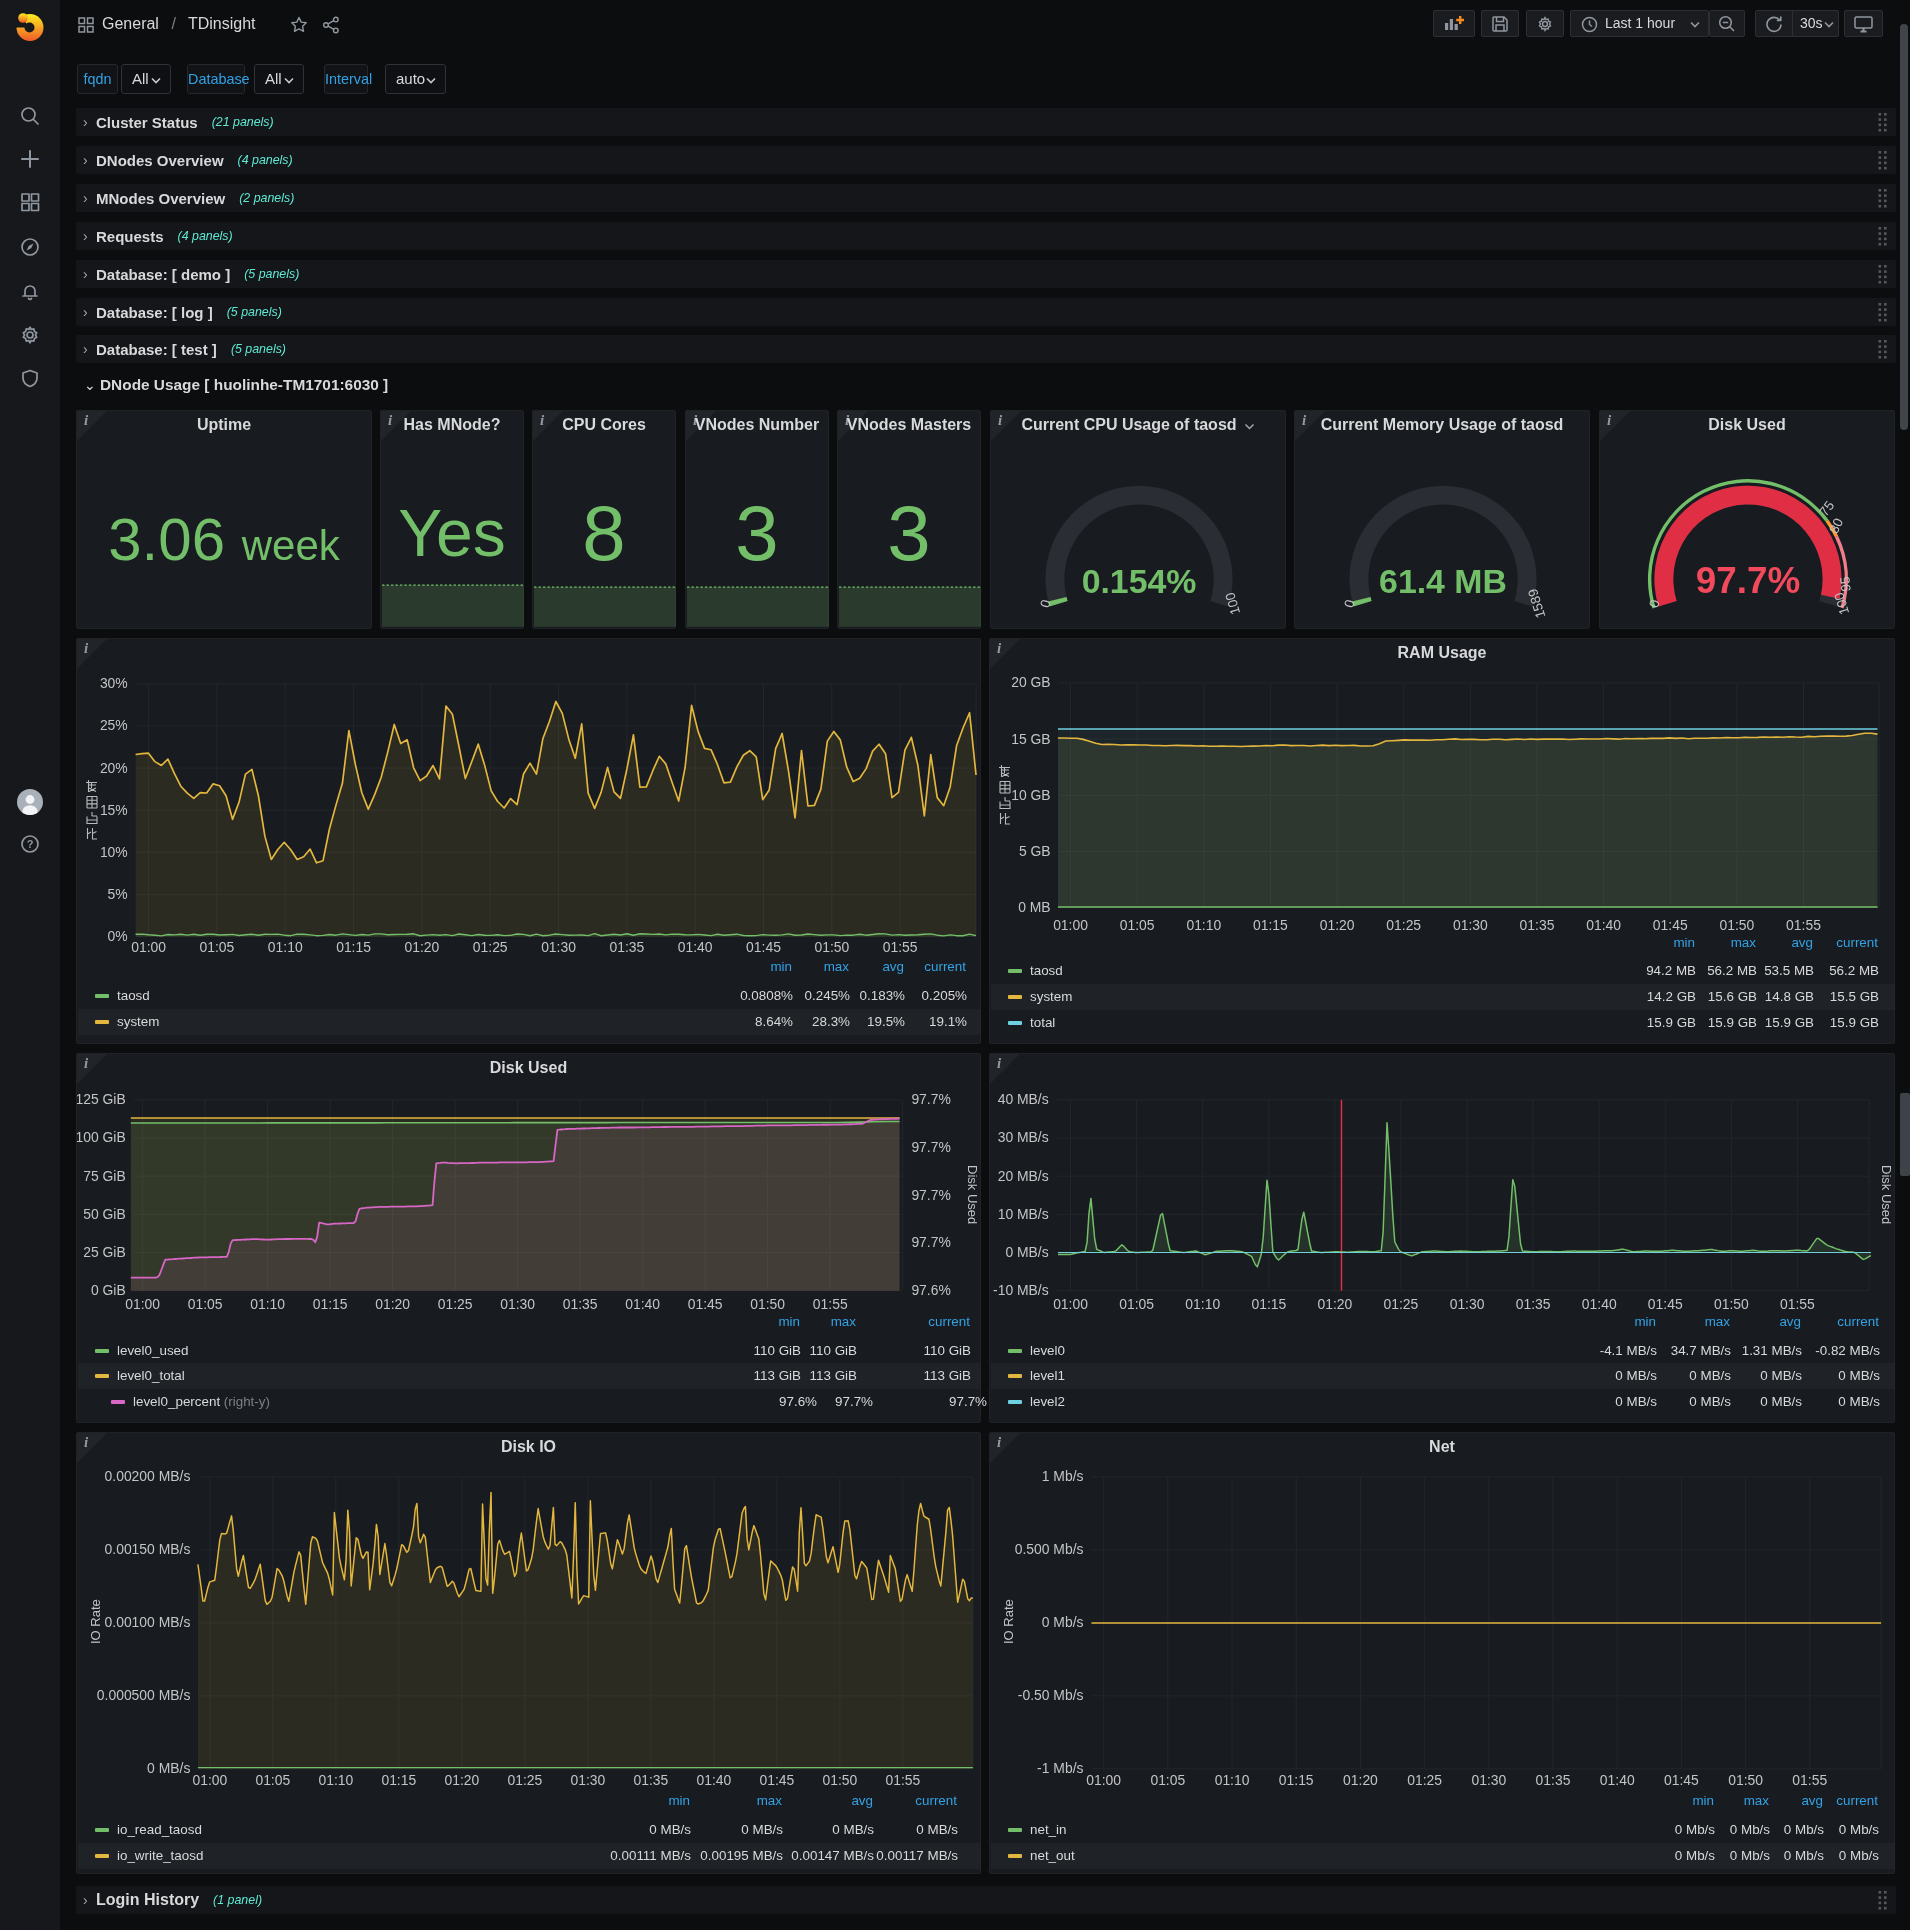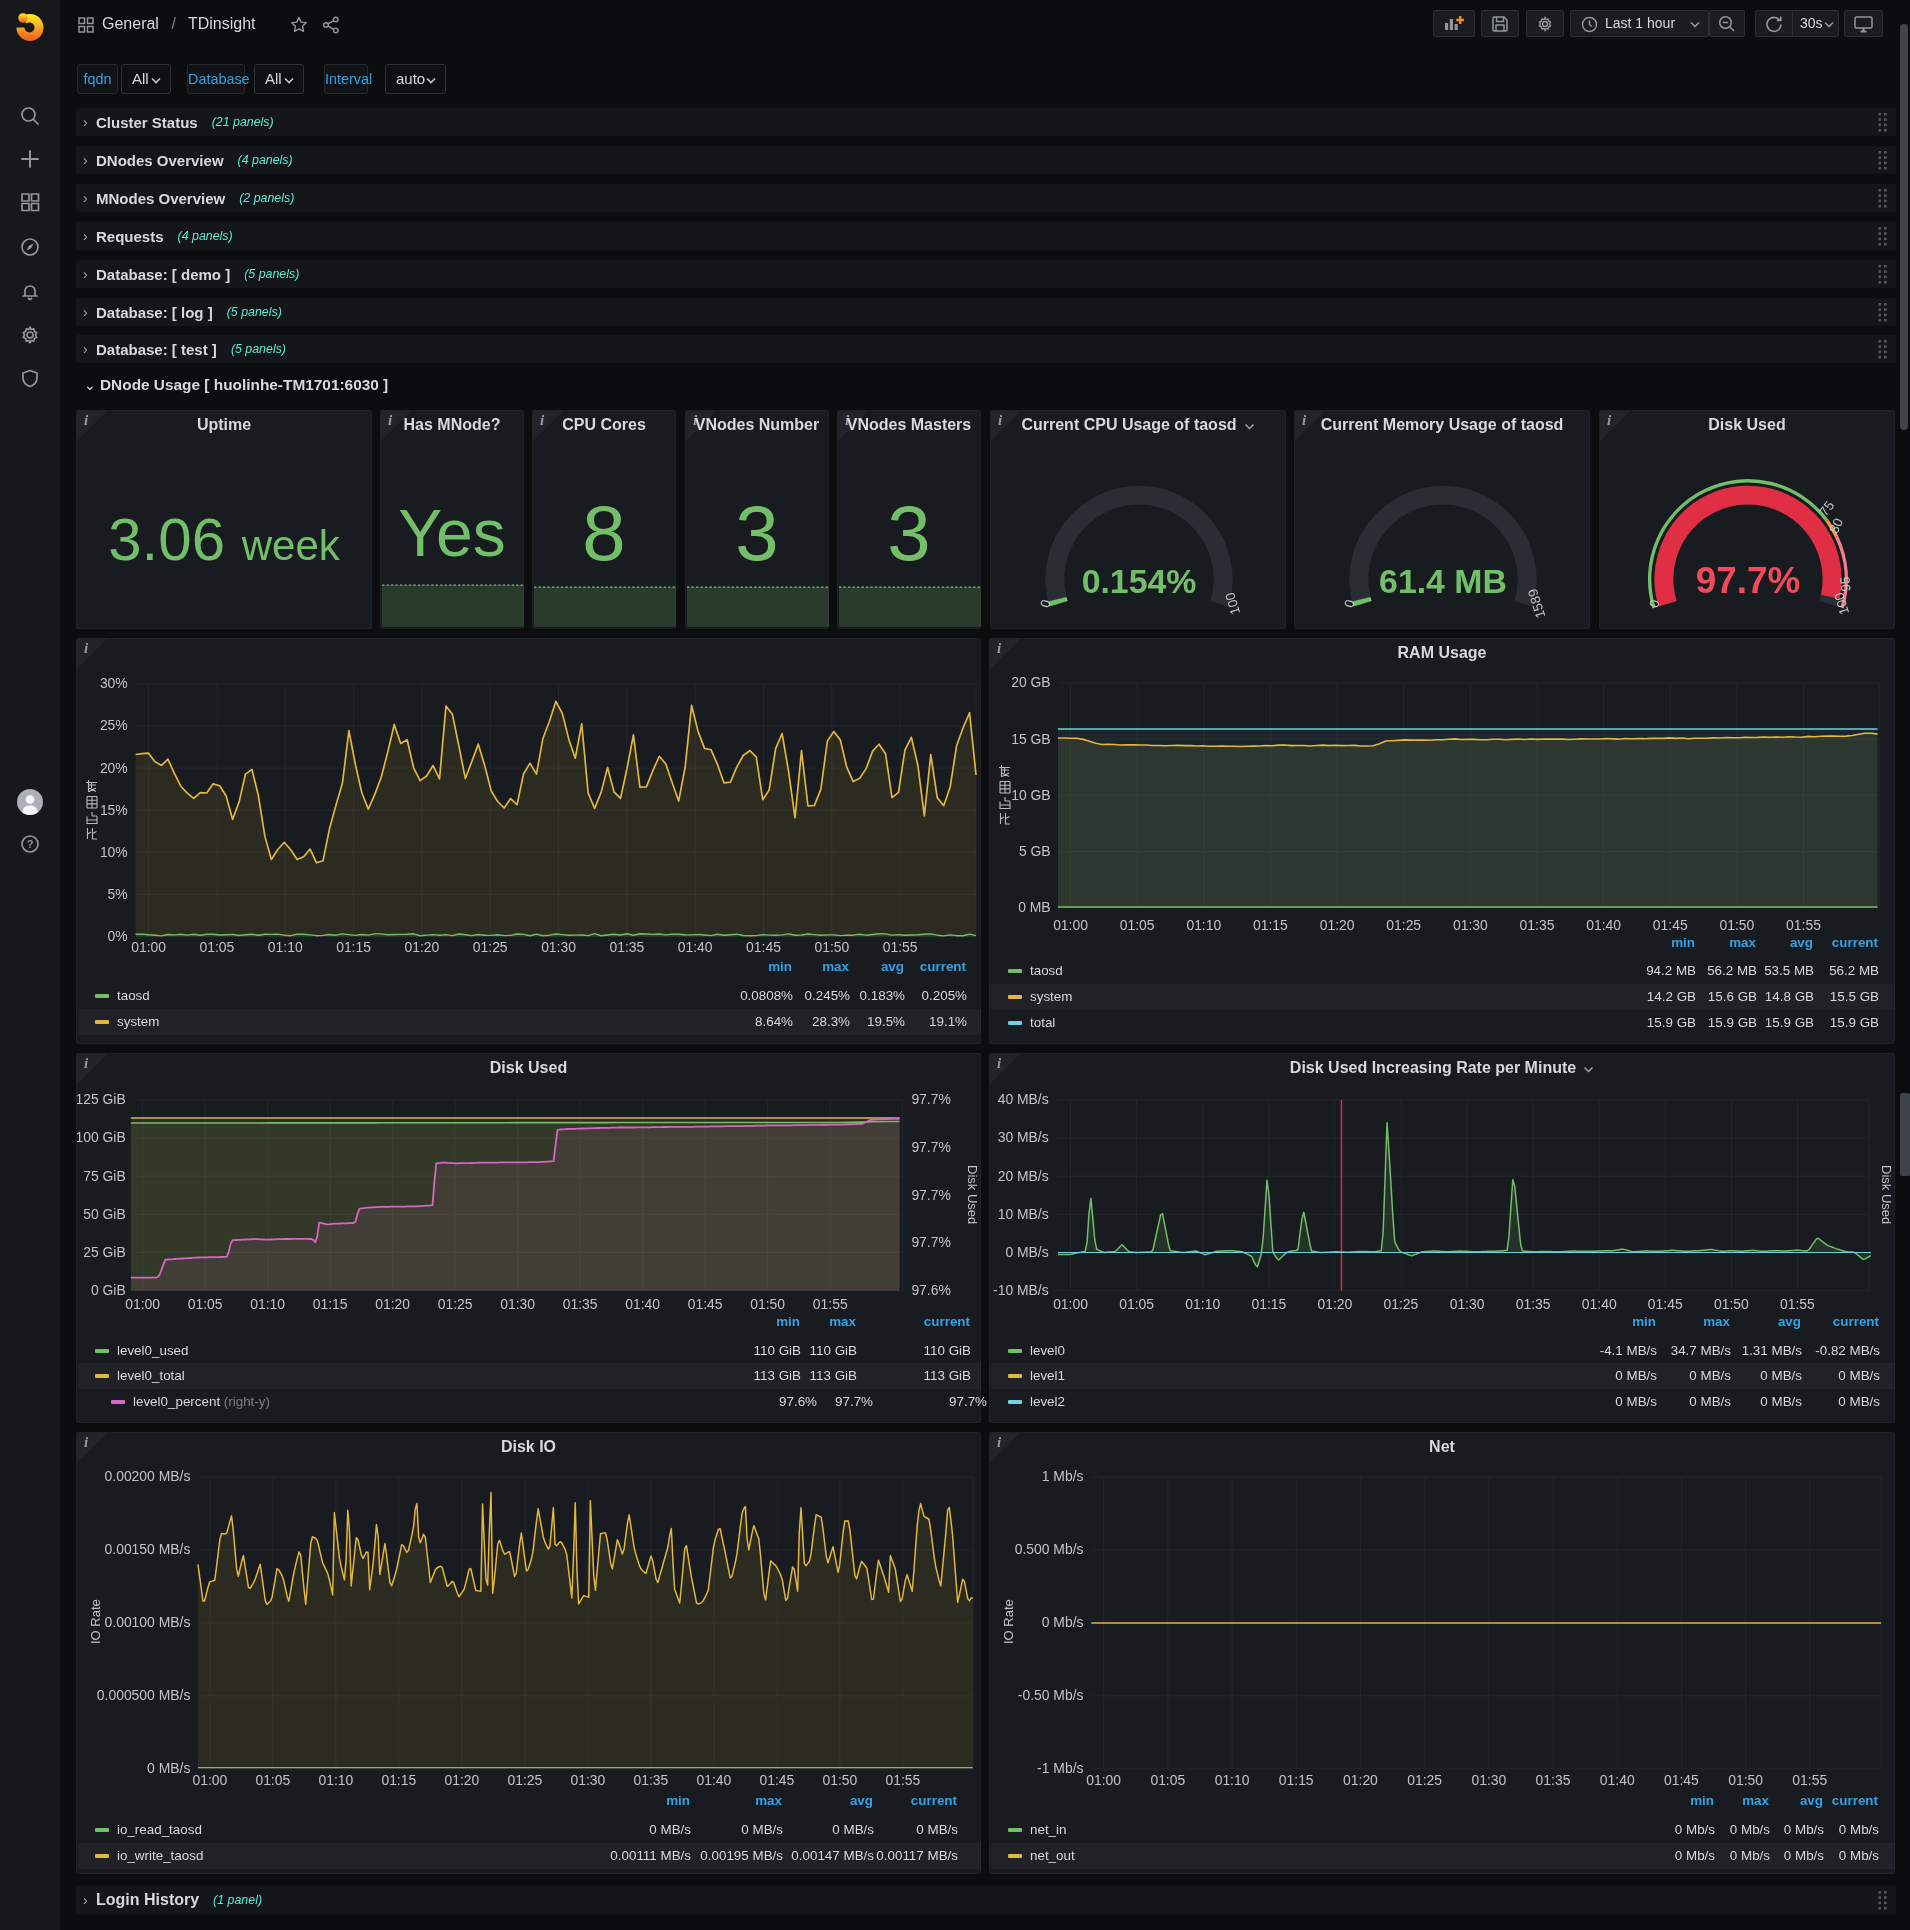--- a/index.html
+++ b/index.html
@@ -7,21 +7,21 @@
 .ptitle{position:absolute;top:2px;left:0;right:0;text-align:center;font-size:16px;font-weight:700;color:#d8d9da;line-height:24px;white-space:nowrap}
 .rowbar{position:absolute;left:76px;width:1820px;height:28px;background:#141619;border-radius:2px;color:#d8d9da}
 .rowbar{display:flex;align-items:center}
 .rowbar .tt{font-size:15px;font-weight:700;color:#d8d9da}
 .rowbar .ch{width:13px;margin-left:7px;font-size:14px;color:#9fa7b3}
 .rowbar .ct{margin-left:14px;font-size:12.4px;font-style:italic;color:#5eead4}
 .legrow{position:absolute;height:26px;font-size:13.4px;color:#d8d9da}
 .legrow .sw{position:absolute;left:17px;top:11px;width:14px;height:4px;border-radius:1px}
 .legrow .nm{position:absolute;left:39px;top:5px;white-space:nowrap}
 .lcell{position:absolute;top:5px;text-align:right;width:109px}
-.lhead{position:absolute;height:22px;font-size:13.4px;font-weight:700;color:#33a2e5}
+.lhead{position:absolute;height:22px;font-size:13.4px;font-weight:400;color:#33a2e5}
 .infot{position:absolute;top:0;left:0;width:0;height:0;border-top:30px solid #212428;border-right:30px solid transparent}
 .infoi{position:absolute;top:1px;left:7px;font-family:"Liberation Serif",serif;font-style:italic;font-weight:700;font-size:15px;color:#969ba3}
 .vlabel{position:absolute;font-size:13px;color:#c3c4c6;writing-mode:vertical-rl;transform:rotate(180deg);white-space:nowrap}
 .vlabelr{position:absolute;font-size:13px;color:#c3c4c6;writing-mode:vertical-rl;white-space:nowrap}
 </style></head><body>
 
 <div class="abs" style="left:0;top:0;width:60px;height:1930px;background:#17181b"></div>
 <svg class="abs" style="left:12px;top:8px" width="36" height="36" viewBox="0 0 36 36">
 <defs>
       <linearGradient id="glogo" x1="0" y1="0" x2="0" y2="1">
@@ -647,23 +647,20 @@
       <span class="sw" style="background:#d766c5"></span>
       <span class="nm">level0_percent <span style="color:#7b8087">(right-y)</span></span>
       <span class="lcell" style="left:614px">97.6%</span>
       <span class="lcell" style="left:670px">97.7%</span>
       <span class="lcell" style="left:784px">97.7%</span>
     </div>
   </div>
 <div class="panel" style="left:989px;top:1053px;width:906px;height:370px">
     <div class="infot"></div>
     <div class="infoi">i</div>
-    <div class="ptitle">Disk Used Increasing Rate per Minute<svg style="margin-left:7px" width="11" height="7" viewBox="0 0 11 7" fill="none" stroke="#9fa7b3" stroke-width="1.5">
-        <path d="M1.5 1.5 L5.5 5.5 L9.5 1.5"></path>
-      </svg></div>
     <svg style="position:absolute;left:0;top:0" width="906" height="370" viewBox="0 0 911 372">
       <path d="M67 238.0 H884" stroke="#23262b" stroke-width="1"></path>
       <path d="M67 199.6 H884" stroke="#23262b" stroke-width="1"></path>
       <path d="M67 161.2 H884" stroke="#23262b" stroke-width="1"></path>
       <path d="M67 122.8 H884" stroke="#23262b" stroke-width="1"></path>
       <path d="M67 84.4 H884" stroke="#23262b" stroke-width="1"></path>
       <path d="M67 46.0 H884" stroke="#23262b" stroke-width="1"></path>
       <path d="M81.0 46 V238" stroke="#23262b" stroke-width="1"></path>
       <path d="M147.4 46 V238" stroke="#23262b" stroke-width="1"></path>
       <path d="M213.9 46 V238" stroke="#23262b" stroke-width="1"></path>

